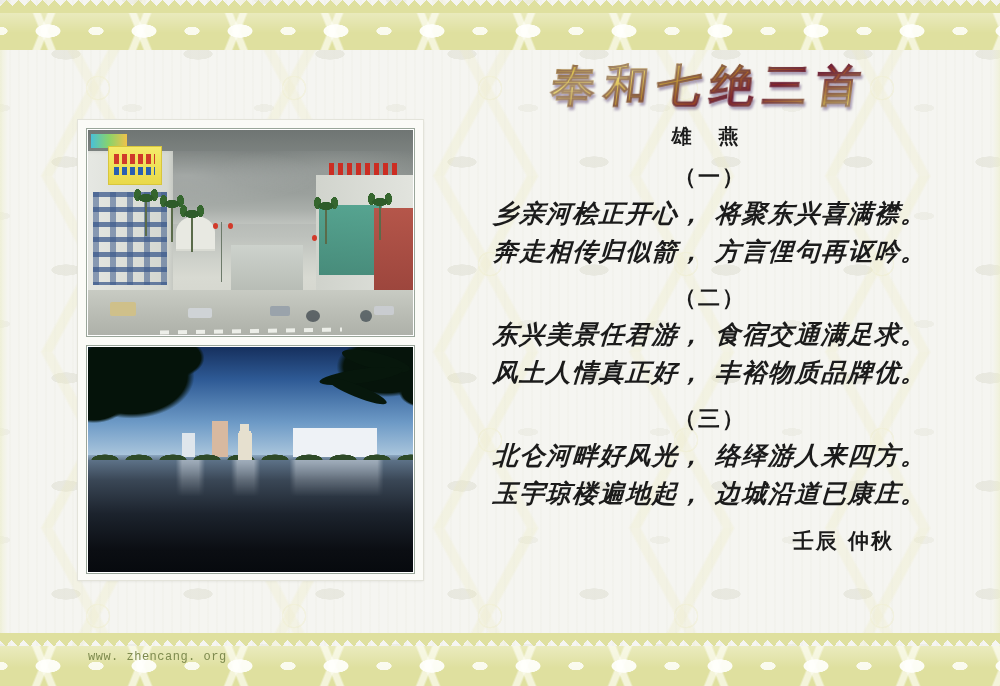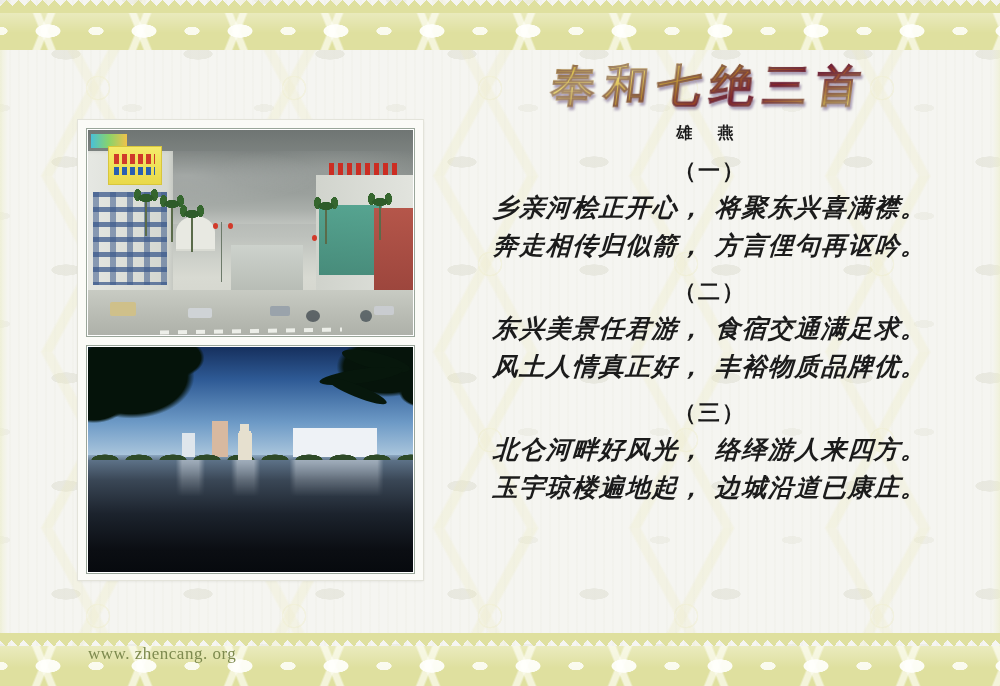--- a/index.html
+++ b/index.html
@@ -172,33 +172,33 @@
   #poem-title{
     font-size:44px;line-height:1.0;font-weight:bold;letter-spacing:9px;
     background:linear-gradient(160deg,#8b1f1f 0%,#c9a22a 16%,#f3e27a 30%,#b9892a 44%,#8e2420 58%,#d9b845 72%,#f5ea9a 82%,#9a6a1e 95%);
     -webkit-background-clip:text;background-clip:text;color:transparent;
     -webkit-text-stroke:0.6px rgba(70,30,90,.45);
     filter:drop-shadow(2px 3px 1px rgba(60,30,95,.40));
     transform:skewX(-7deg);
     padding:2px 0 8px;
   }
   #poem-subtitle{font-size:23px;letter-spacing:1px;margin-top:6px;font-weight:bold;}
-  #poem-author{font-size:16px;letter-spacing:10px;margin-top:7px;font-weight:bold;}
+  #poem-author{font-size:20px;letter-spacing:10px;margin-top:7px;font-weight:bold;}
 
   .stanza{margin-top:12px;}
   .stanza-num{font-size:22px;font-weight:bold;letter-spacing:2px;margin-bottom:3px;}
   .stanza-line{font-size:25px;font-weight:bold;letter-spacing:1.5px;line-height:1.52;
     font-style:italic;transform:skewX(-3deg);}
   #poem-sign{margin-top:14px;text-align:right;padding-right:86px;
     font-size:21px;font-weight:bold;letter-spacing:2px;}
 
   
   #site-url{position:absolute;left:88px;bottom:22px;
-    font-family:Liberation Serif, serif;
-    font-size:17px;color:#7d8a4e;letter-spacing:.5px;}
+    font-family:Liberation Mono, monospace;
+    font-size:12px;color:#7d8a4e;letter-spacing:.5px;}
 </style>
 </head>
 <body>
 
 <div class="page">
 
   <div class="wm a"></div>
   <div class="wm b"></div>
   <div class="wm c"></div>
 
@@ -297,20 +297,21 @@
       <div class="stanza-line">东兴美景任君游， 食宿交通满足求。</div>
       <div class="stanza-line">风土人情真正好， 丰裕物质品牌优。</div>
     </div>
 
     <div class="stanza">
       <div class="stanza-num">（三）</div>
       <div class="stanza-line">北仑河畔好风光， 络绎游人来四方。</div>
       <div class="stanza-line">玉宇琼楼遍地起， 边城沿道已康庄。</div>
     </div>
 
+    <div id="poem-sign">壬辰 仲秋</div>
   </div>
 
   <div class="band" id="band-bottom">
     <div class="fill"></div>
     <div class="zig up"></div>
   </div>
 
   <div id="site-url">www. zhencang. org</div>
 
 </div>

